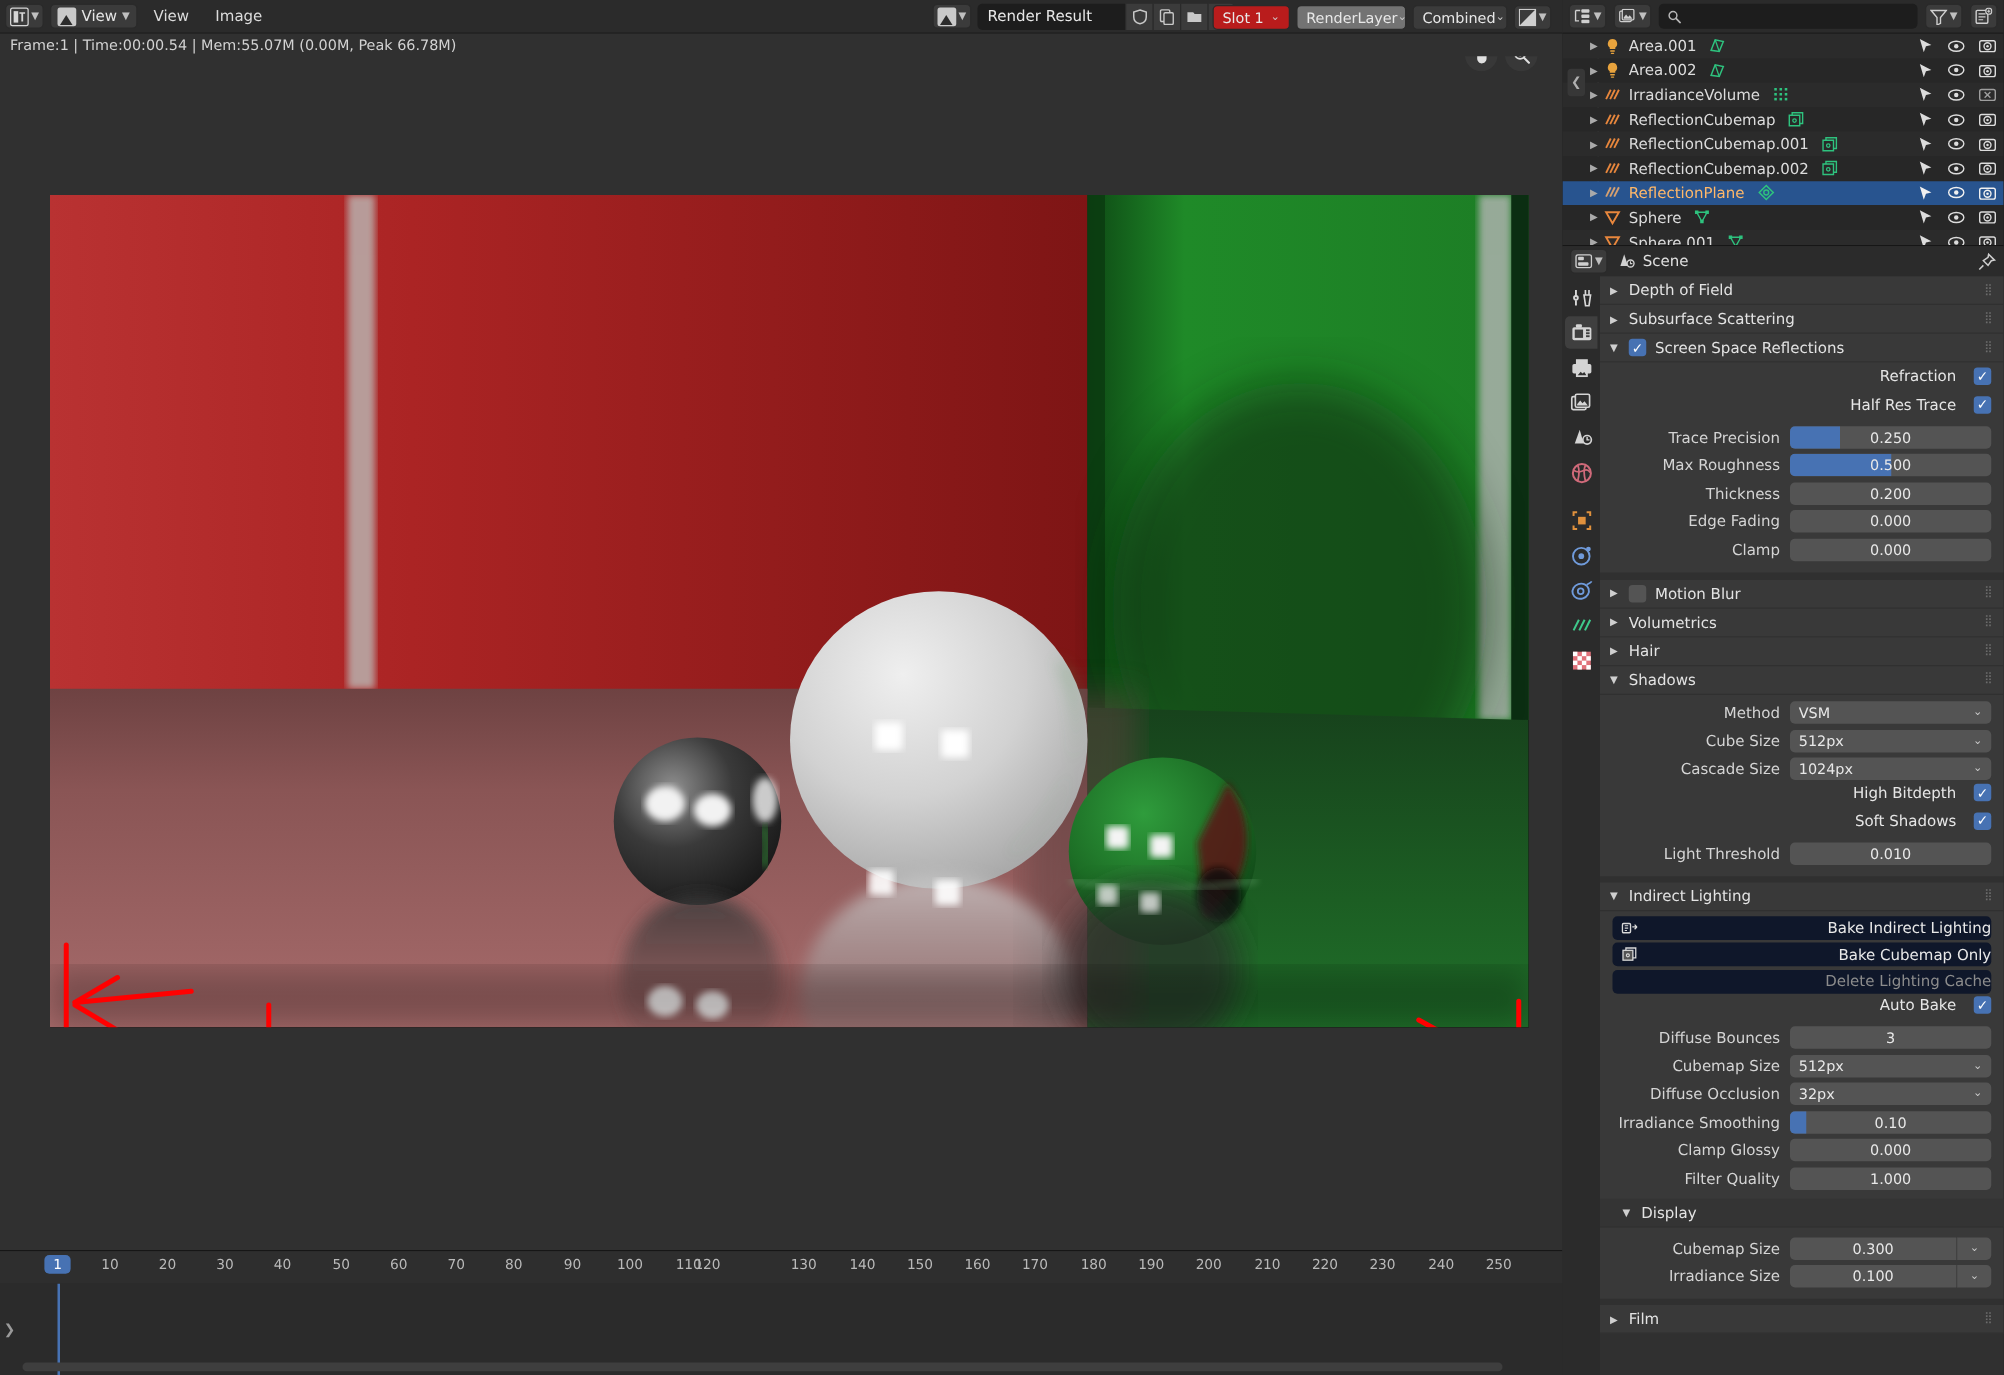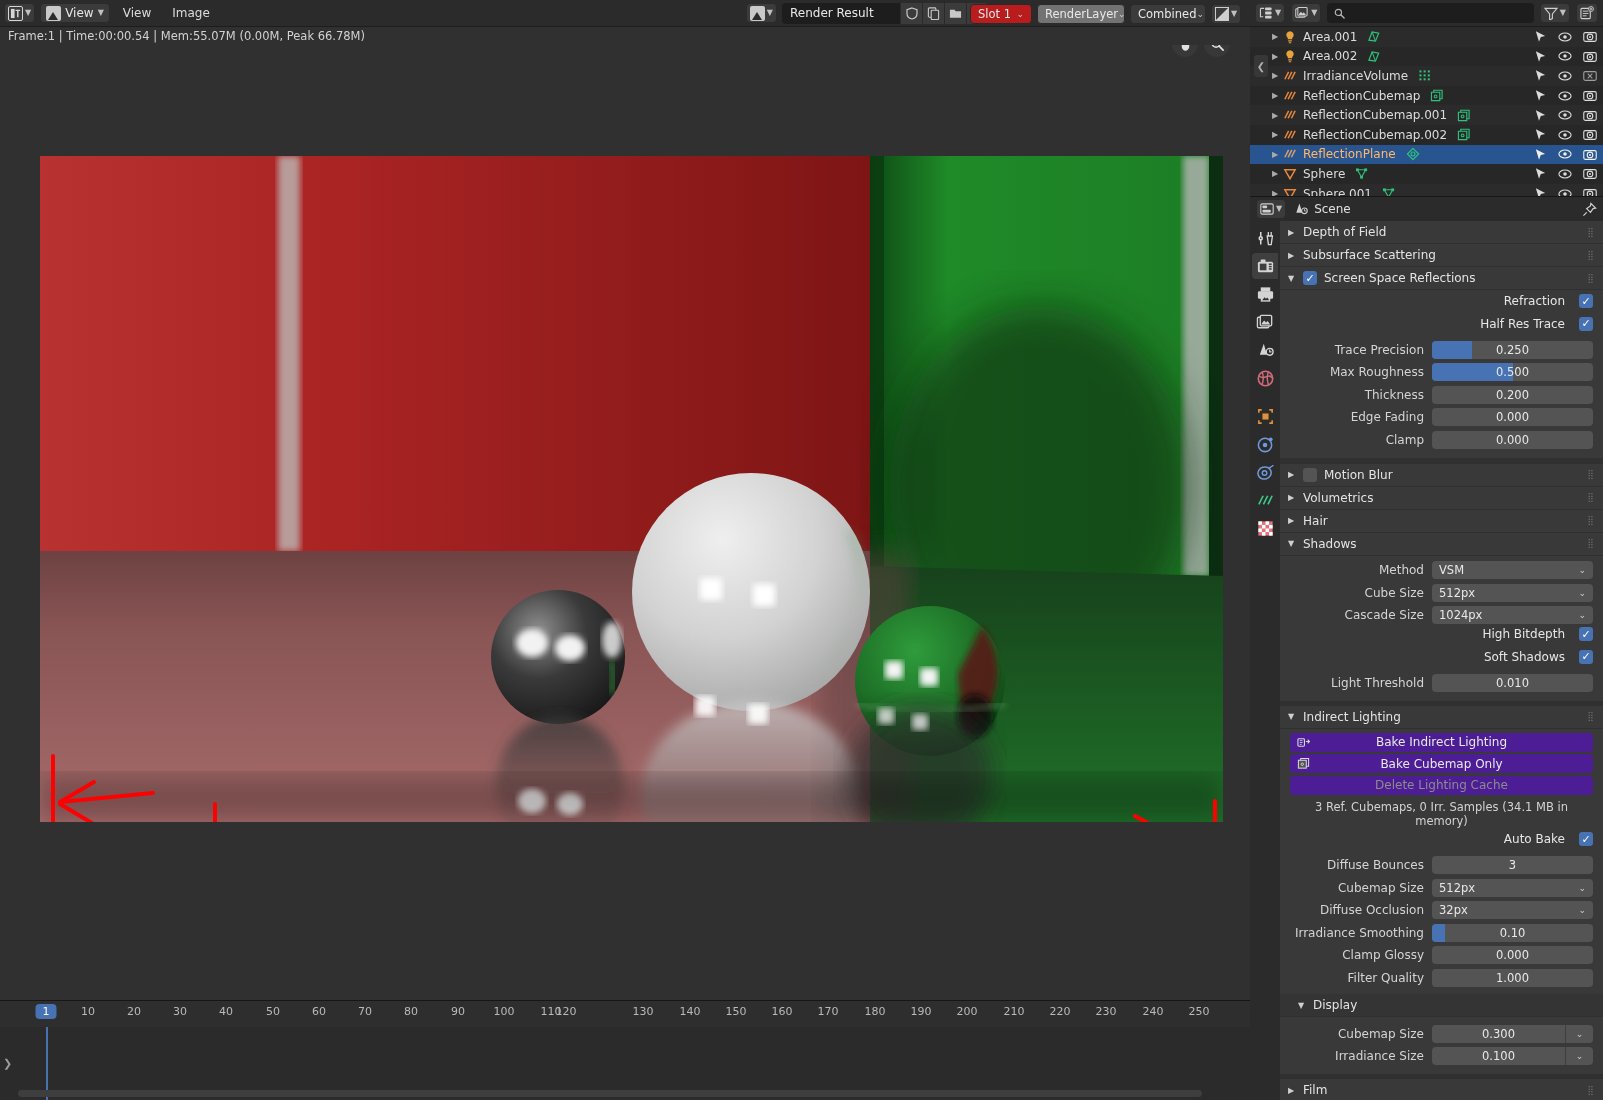--- a/index.html
+++ b/index.html
@@ -199,22 +199,22 @@
   .select .cv { margin-left:auto; font-size:9px; color:#cfcfcf; }
   .chk-row { display:flex; align-items:flex-start; height:21px; justify-content:flex-end; gap:14px; margin-bottom:1.5px; }
   .chk {
     width: 14px; height: 14px; border-radius: 3px; background:#545454;
     display:flex; align-items:center; justify-content:center; cursor:pointer;
   }
   .chk.on { background:#4772b3; }
   .chk.on::after { content:"✓"; color:#fff; font-size:11px; line-height:1; }
   .chk.off {}
   .btn-wide {
-    height: 19px; background:#4c1d95; border-radius: 4px; display:flex;
-    align-items:center; justify-content:center; font-size:12px; color:#e8e8e8;
+    height: 19px; background:#0f172a; border-radius: 4px; display:flex;
+    align-items:center; justify-content:flex-end; font-size:12px; color:#e8e8e8;
     margin-bottom: 2.5px; cursor:pointer; position:relative;
   }
   .btn-wide.disabled { color:#8c8c8c; cursor:default; }
   .btn-wide .lead { position:absolute; left:7px; display:flex; align-items:center; }
   .info-text { text-align:center; font-size: 11.5px; color:#d2d2d2; padding: 3px 0 4px 0; }
   .unit-drop {
     width: 28px; height:18px; background:#545454; border-radius: 0 4px 4px 0;
     border-left: 1px solid #3f3f3f; display:flex; align-items:center; justify-content:center;
     font-size:9px; color:#cfcfcf; cursor:pointer;
   }
@@ -1147,21 +1147,20 @@
                 <path d="M4 1.5 H12.5 V10 H4 Z" fill="none" stroke="#d8d8d8" stroke-width="1.1"></path>
                 <rect x="1.5" y="3.5" width="8.5" height="8.5" fill="#545454" stroke="#d8d8d8" stroke-width="1.1"></rect>
                 <circle cx="5.7" cy="7.8" r="1.3" fill="none" stroke="#d8d8d8" stroke-width="1"></circle>
               </svg>
           </span>
           <span>Bake Cubemap Only</span>
         </div>
         <div class="btn-wide disabled">
           <span>Delete Lighting Cache</span>
         </div>
-        <div class="info-text">3 Ref. Cubemaps, 0 Irr. Samples (34.1 MB in memory)</div>
         <div class="chk-row">
           <span>Auto Bake</span>
           <span class="chk on"></span>
         </div>
         <div class="row">
           <span class="row-label lbl-40">Diffuse Bounces</span>
           <span class="field">
               <span>3</span>
             </span>
         </div>

